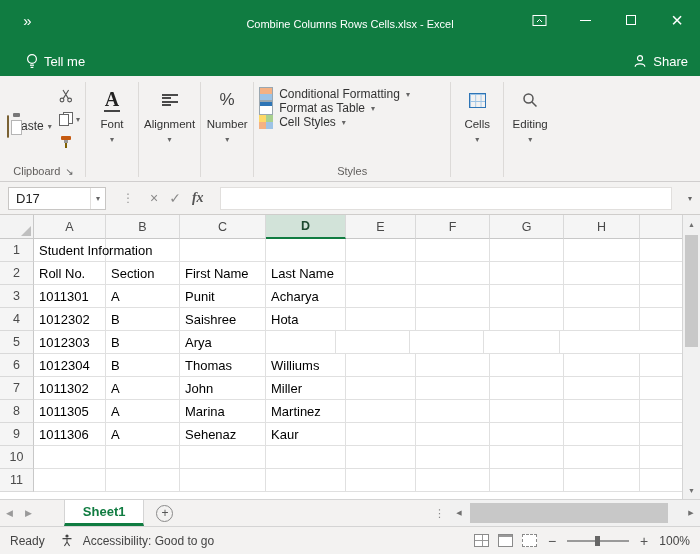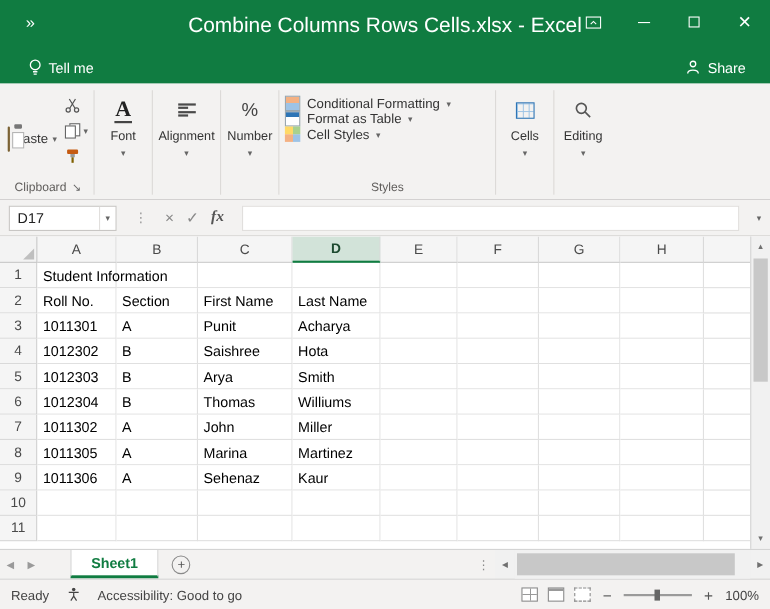--- a/index.html
+++ b/index.html
@@ -2,34 +2,34 @@
 <html><head>
 <meta charset="utf-8">
 <style>
   * { box-sizing: border-box; margin: 0; padding: 0; }
   html,body { width:700px; height:554px; background:#fff; font-family:"Liberation Sans",sans-serif; overflow:hidden; }
   .window { width:700px; height:554px; display:flex; flex-direction:column; background:#fff; overflow:hidden; }
 
   
   .titlebar { flex:0 0 40px; background:#107C41; color:#fff; display:flex; align-items:center; position:relative; }
   .qat { width:56px; display:flex; justify-content:center; font-size:15px; letter-spacing:1px; }
-  .title { position:absolute; left:0; right:0; text-align:center; font-size:19px; pointer-events:none;margin-top:8px; }
+  .title { position:absolute; left:0; right:0; text-align:center; font-size:11px; pointer-events:none;margin-top:8px; }
   .winctrls { margin-left:auto; display:flex; height:100%; z-index:2; }
   .wbtn { width:46px; display:flex; align-items:center; justify-content:center; cursor:pointer; }
   .min-icon { width:11px; height:1px; background:#fff; display:block; }
   .max-icon { width:10px; height:10px; border:1px solid #fff; display:block; }
   .close { font-size:20px; font-weight:300; }
 
   
   .tabrow { flex:0 0 36px; background:#107C41; display:flex; align-items:flex-end; color:#fff; }
   .tabs { display:flex; align-items:flex-end; padding-left:8px; }
   .rtab { height:30px; padding:0 11px; display:flex; align-items:center; font-size:13px; cursor:pointer; white-space:nowrap; }
   .rtab.active { background:#fff; color:#107C41; font-weight:bold; }
   .tellme { height:30px; display:flex; align-items:center; gap:6px; font-size:13px; margin-left:16px; padding:0 10px; cursor:pointer; }
-  .share { height:30px; margin-left:auto; margin-right:10px; display:flex; align-items:center; gap:6px; font-size:13px; padding:0 12px; cursor:pointer; }
+  .share { height:30px; margin-left:auto; display:flex; align-items:center; gap:6px; font-size:13px; padding:0 12px; cursor:pointer; }
 
   
   .ribbon { flex:0 0 106px; background:#F3F2F1; border-bottom:1px solid #D0CECE; display:flex; padding:2px 0 0 2px; }
   .rgroup { display:flex; flex-direction:column; padding:2px 5px 0 5px; }
   .rsep { width:1px; background:#DCDAD8; margin:4px 0; flex:0 0 1px; }
   .rg-content { display:flex; flex:1; }
   .rg-label { margin-top:auto; padding-bottom:4px; font-size:11px; color:#605E5C; display:flex; align-items:center; justify-content:center; gap:5px; }
   .paste-btn { display:flex; flex-direction:row; align-items:center; width:44px; padding-top:7px; gap:4px; font-size:12px; color:#333; cursor:pointer; }
   .paste-icon { position:relative; width:19px; height:23px; background:#C9A26B; border:1px solid #7a6234; border-radius:2px; }
   .paste-icon .clip { position:absolute; top:-3px; left:5px; width:7px; height:4px; background:#777; border-radius:1px; }
@@ -100,21 +100,21 @@
   .sheettab { height:100%; display:flex; align-items:center; padding:0 18px; background:#fff; color:#107C41; font-weight:bold; font-size:13px; border-bottom:3px solid #107C41; border-right:1px solid #D4D4D4; border-left:1px solid #D4D4D4; cursor:pointer;margin-left:26px; }
   .addsheet { width:17px; height:17px; border:1px solid #8a8a8a; border-radius:50%; display:flex; align-items:center; justify-content:center; font-size:12px; color:#555; margin-left:12px; cursor:pointer; line-height:1; }
   .hdots { margin-left:auto; color:#888; font-size:11px; padding:0 5px; cursor:pointer; }
   .hscroll { display:flex; align-items:stretch; width:250px; height:100%; }
   .hs-btn { flex:0 0 18px; display:flex; align-items:center; justify-content:center; font-size:7px; color:#707070; background:#F1F1F1; cursor:pointer; }
   .htrack { flex:1; background:#F1F1F1; position:relative; }
   .hthumb { position:absolute; left:2px; top:3px; bottom:3px; width:198px; background:#C8C8C8; cursor:pointer; }
 
   
   .statusbar { flex:0 0 28px; background:#F3F2F1; border-top:1px solid #D4D4D4; display:flex; align-items:center; font-size:12px; color:#444; padding:0 10px; gap:16px; }
-  .acc { display:flex; align-items:center; gap:16px; cursor:pointer; }
+  .acc { display:flex; align-items:center; gap:10px; cursor:pointer; }
   .sb-right { margin-left:auto; display:flex; align-items:center; gap:9px; }
   .vi { width:15px; height:13px; border:1px solid #8a8a8a; background:#fff; display:inline-block; cursor:pointer; }
   .vi-normal { background-image:linear-gradient(to right,transparent 7px,#999 7px,#999 8px,transparent 8px),linear-gradient(to bottom,transparent 5px,#999 5px,#999 6px,transparent 6px); }
   .vi-layout { background-image:linear-gradient(to bottom,#999 0 2px,transparent 2px); }
   .vi-break { border-style:dashed; border-width:1px; }
   .zo { font-size:14px; color:#555; cursor:pointer; padding:0 2px; }
   .ztrack { width:62px; height:2px; background:#9a9a9a; position:relative; display:inline-block; cursor:pointer; }
   .zthumb { position:absolute; left:28px; top:-4px; width:5px; height:10px; background:#666; }
   .zlevel { cursor:pointer; }
 </style>
@@ -364,21 +364,20 @@
             <div class="cell w-F"></div>
             <div class="cell w-G"></div>
             <div class="cell w-H"></div>
             <div class="cfill"></div>
           </div>
           <div class="grow">
             <div class="rhdr">5</div>
             <div class="cell w-A">1012303</div>
             <div class="cell w-B">B</div>
             <div class="cell w-C">Arya</div>
-            <div class="cell w-D">Smith</div>
             <div class="cell w-E"></div>
             <div class="cell w-F"></div>
             <div class="cell w-G"></div>
             <div class="cell w-H"></div>
             <div class="cfill"></div>
           </div>
           <div class="grow">
             <div class="rhdr">6</div>
             <div class="cell w-A">1012304</div>
             <div class="cell w-B">B</div>

